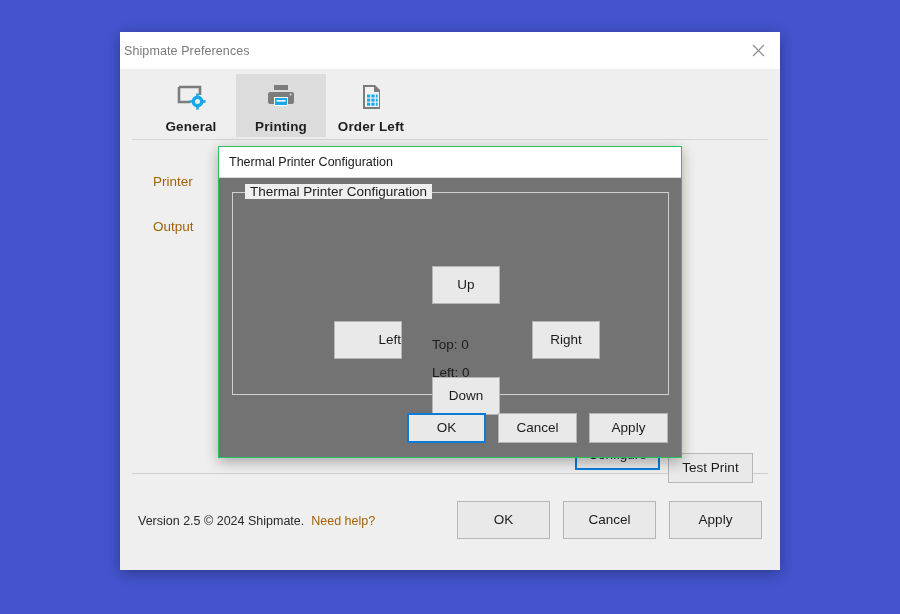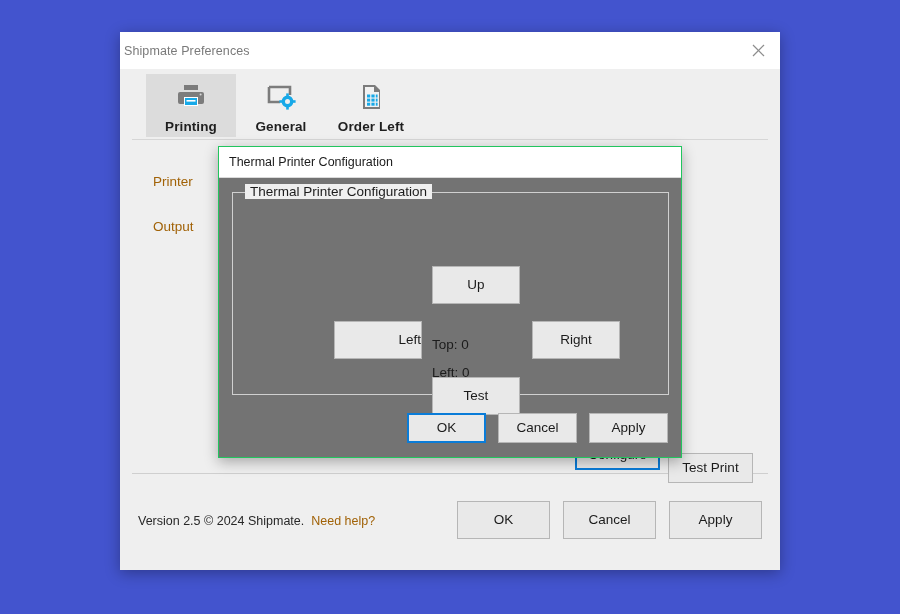--- a/index.html
+++ b/index.html
@@ -188,21 +188,21 @@
   #thermal-group-legend {
     position: absolute;
     left: 12px; top: -9px;
     background: #efefef;
     padding: 0 5px;
     font-size: 13.5px;
     color: #1c1c1c;
   }
   .dpad-button {
     position: absolute;
-    width: 88px; height: 38px;
+    width: 68px; height: 38px;
   }
   #btn-up    { left: 199px; top: 73px; }
   #btn-left  { left: 101px; top: 128px; text-align: right; }
   #btn-right { left: 299px; top: 128px; }
   #btn-down  { left: 199px; top: 184px; }
 
   .offset-readout {
     position: absolute;
     left: 199px;
     width: 68px;
@@ -231,47 +231,47 @@
     <span id="prefs-title-text">Shipmate Preferences</span>
     <div id="prefs-close">
       <svg width="13" height="13" viewBox="0 0 13 13" aria-hidden="true">
         <line x1="1" y1="1" x2="12" y2="12" stroke="#8d8d8d" stroke-width="1.2"></line>
         <line x1="12" y1="1" x2="1" y2="12" stroke="#8d8d8d" stroke-width="1.2"></line>
       </svg>
     </div>
   </div>
 
   <div id="tabstrip">
+
+    <div class="tab">
+      <span class="tab-icon">
+        <svg width="30" height="28" viewBox="0 0 30 28" aria-hidden="true">
+          <path d="M3 4 h21 v8 M3 4 v15 h11" fill="none" stroke="#7c7c7c" stroke-width="2.6"></path>
+          <circle cx="21.5" cy="18.5" r="4.2" fill="none" stroke="#17a9e8" stroke-width="3.4"></circle>
+          <rect x="20.2" y="10.4" width="2.6" height="3.4" fill="#17a9e8"></rect>
+          <rect x="20.2" y="23.2" width="2.6" height="3.4" fill="#17a9e8"></rect>
+          <rect x="13.4" y="17.2" width="3.4" height="2.6" fill="#17a9e8"></rect>
+          <rect x="26.2" y="17.2" width="3.4" height="2.6" fill="#17a9e8"></rect>
+        </svg>
+      </span>
+      <span class="tab-label">General</span>
+    </div>
 
     <div class="tab selected">
       <span class="tab-icon">
         <svg width="30" height="28" viewBox="0 0 30 28" aria-hidden="true">
           <rect x="8" y="2" width="14" height="5" fill="#7c7c7c"></rect>
           <path d="M4 9 h22 a2 2 0 0 1 2 2 v8 a2 2 0 0 1 -2 2 h-22 a2 2 0 0 1 -2 -2 v-8 a2 2 0 0 1 2 -2 z" fill="#7c7c7c"></path>
           <rect x="8" y="14" width="14" height="9" fill="#ffffff"></rect>
           <rect x="9" y="15" width="12" height="7" fill="#17a9e8"></rect>
           <rect x="10.5" y="17" width="9" height="1.6" fill="#ffffff"></rect>
           <circle cx="24.6" cy="11.4" r="1" fill="#d9d9d9"></circle>
         </svg>
       </span>
       <span class="tab-label">Printing</span>
-    </div>
-
-    <div class="tab">
-      <span class="tab-icon">
-        <svg width="30" height="28" viewBox="0 0 30 28" aria-hidden="true">
-          <path d="M3 4 h21 v8 M3 4 v15 h11" fill="none" stroke="#7c7c7c" stroke-width="2.6"></path>
-          <circle cx="21.5" cy="18.5" r="4.2" fill="none" stroke="#17a9e8" stroke-width="3.4"></circle>
-          <rect x="20.2" y="10.4" width="2.6" height="3.4" fill="#17a9e8"></rect>
-          <rect x="20.2" y="23.2" width="2.6" height="3.4" fill="#17a9e8"></rect>
-          <rect x="13.4" y="17.2" width="3.4" height="2.6" fill="#17a9e8"></rect>
-          <rect x="26.2" y="17.2" width="3.4" height="2.6" fill="#17a9e8"></rect>
-        </svg>
-      </span>
-      <span class="tab-label">General</span>
     </div>
 
     <div class="tab">
       <span class="tab-icon">
         <svg width="30" height="28" viewBox="0 0 30 28" aria-hidden="true">
           <path d="M7 2 h12 l5 5 v19 h-17 z" fill="#7c7c7c"></path>
           <path d="M9 4 h9 v5 h5 v15 h-14 z" fill="#f2f2f2"></path>
           <g fill="#17a9e8">
             <rect x="11" y="11.5" width="3.2" height="3"></rect>
             <rect x="15.4" y="11.5" width="3.2" height="3"></rect>
@@ -322,21 +322,21 @@
   </div>
 
   <div id="thermal-content">
 
     <div id="thermal-group">
       <span id="thermal-group-legend">Thermal Printer Configuration</span>
 
       <button id="btn-up" class="win-button dpad-button">Up</button>
       <button id="btn-left" class="win-button dpad-button">Left</button>
       <button id="btn-right" class="win-button dpad-button">Right</button>
-      <button id="btn-down" class="win-button dpad-button">Test</button>
+      <button id="btn-down" class="win-button dpad-button">Down</button>
 
       <span id="readout-top" class="offset-readout">Top: 0</span>
       <span id="readout-left" class="offset-readout">Left: 0</span>
     </div>
 
     <div id="thermal-buttons">
       <button class="win-button focused">OK</button>
       <button class="win-button">Cancel</button>
       <button class="win-button">Apply</button>
     </div>

